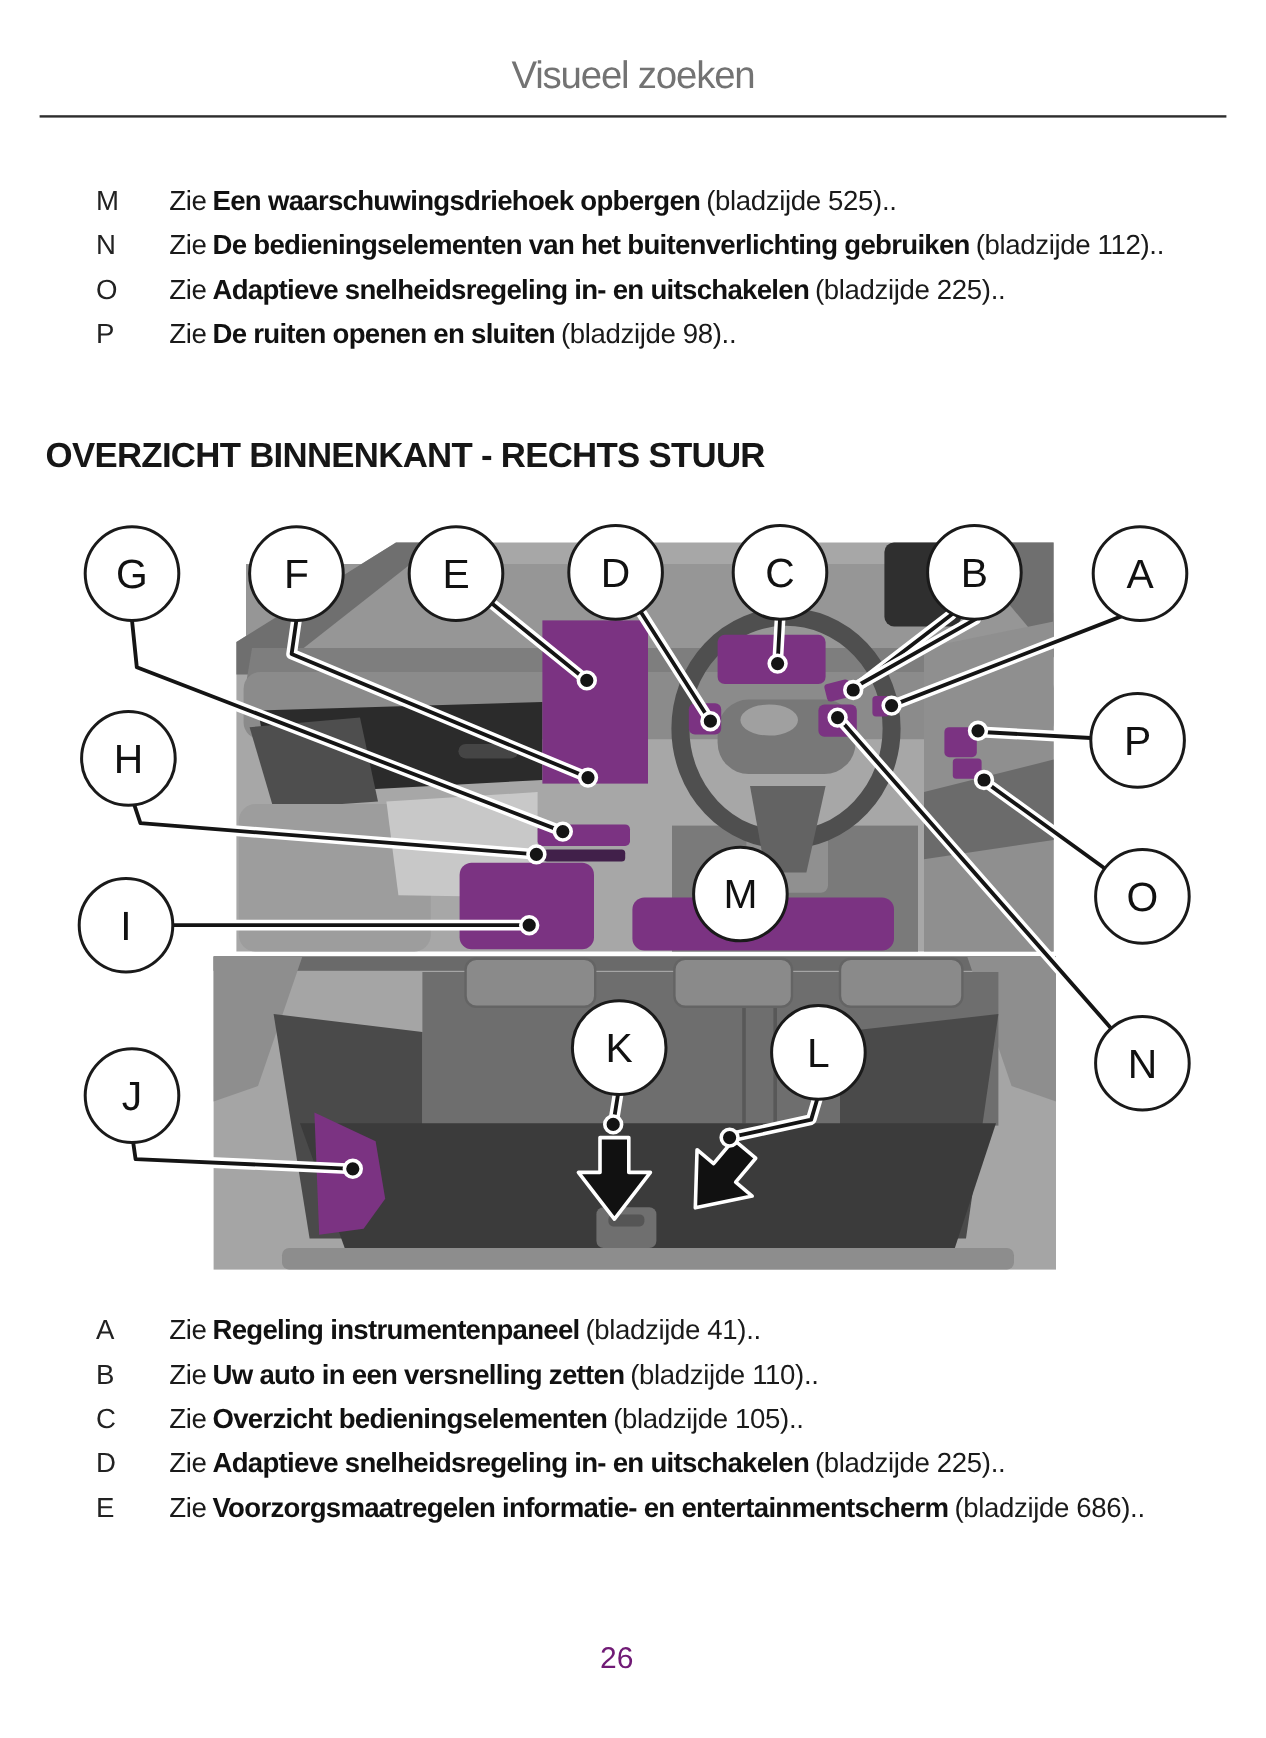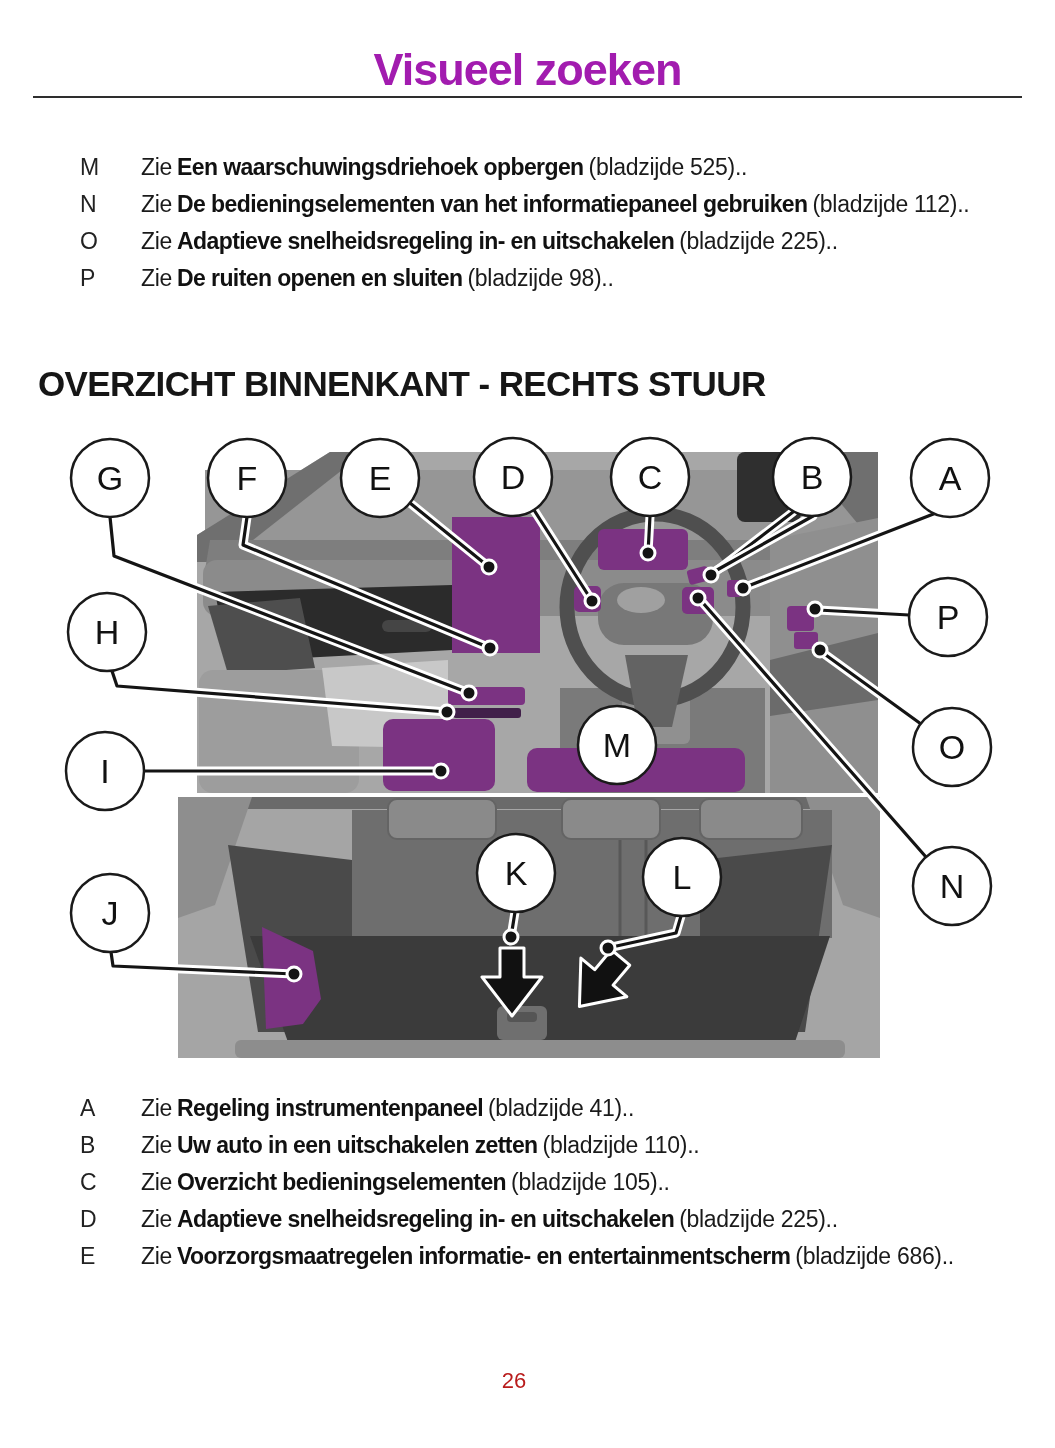--- a/index.html
+++ b/index.html
@@ -2,57 +2,57 @@
 <html><head>
 <meta charset="utf-8">
 <style>
   html,body{margin:0;padding:0;background:#ffffff;}
   .page{
     position:relative;width:1055px;height:1448px;background:#ffffff;
     font-family:"Liberation Sans",sans-serif;color:#1a1a1a;overflow:hidden;
   }
   .title{
     position:absolute;top:44px;left:0;width:100%;text-align:center;
-    font-size:45px;font-weight:bold;letter-spacing:-1px;color:#a21caf;
+    font-size:32px;font-weight:normal;letter-spacing:-1px;color:#737373;
   }
   .rule{position:absolute;top:96px;left:33px;width:989px;border-top:2px solid #2e2e2e;}
   .legend{position:absolute;left:80px;width:905px;}
   .legend-top{top:152px;}
   .legend-bottom{top:1093px;}
   .lrow{display:flex;margin-bottom:7px;font-size:23px;line-height:30px;}
   .lrow .key{flex:none;width:61px;color:#222;}
   .lrow .txt{flex:1;letter-spacing:-0.3px;}
   .lrow .txt b{letter-spacing:-0.6px;margin:0 5px;color:#111;}
   .section-heading{
-    position:absolute;top:364px;left:38px;font-size:35px;font-weight:bold;
+    position:absolute;top:364px;left:38px;font-size:29px;font-weight:bold;
     letter-spacing:-0.6px;color:#161616;
   }
   .diagram{position:absolute;left:0;top:430px;width:1055px;height:640px;}
   svg text{font-family:"Liberation Sans",sans-serif;}
   .page-number{
     position:absolute;top:1368px;left:0;width:1028px;text-align:center;
-    font-size:22px;color:#b91c1c;
+    font-size:25px;color:#701a75;
   }
 </style>
 </head>
 <body>
 
 <div class="page">
 
   <div class="title">Visueel zoeken</div>
   <div class="rule"></div>
 
   <div class="legend legend-top">
     <div class="lrow">
       <span class="key">M</span>
       <span class="txt"><span>Zie</span><b>Een waarschuwingsdriehoek opbergen</b><span>(bladzijde 525)..</span></span>
     </div>
     <div class="lrow">
       <span class="key">N</span>
-      <span class="txt"><span>Zie</span><b>De bedieningselementen van het informatiepaneel gebruiken</b><span>(bladzijde 112)..</span></span>
+      <span class="txt"><span>Zie</span><b>De bedieningselementen van het buitenverlichting gebruiken</b><span>(bladzijde 112)..</span></span>
     </div>
     <div class="lrow">
       <span class="key">O</span>
       <span class="txt"><span>Zie</span><b>Adaptieve snelheidsregeling in- en uitschakelen</b><span>(bladzijde 225)..</span></span>
     </div>
     <div class="lrow">
       <span class="key">P</span>
       <span class="txt"><span>Zie</span><b>De ruiten openen en sluiten</b><span>(bladzijde 98)..</span></span>
     </div>
   </div>
@@ -235,21 +235,21 @@
       </g>
     </svg>
 
   <div class="legend legend-bottom">
     <div class="lrow">
       <span class="key">A</span>
       <span class="txt"><span>Zie</span><b>Regeling instrumentenpaneel</b><span>(bladzijde 41)..</span></span>
     </div>
     <div class="lrow">
       <span class="key">B</span>
-      <span class="txt"><span>Zie</span><b>Uw auto in een uitschakelen zetten</b><span>(bladzijde 110)..</span></span>
+      <span class="txt"><span>Zie</span><b>Uw auto in een versnelling zetten</b><span>(bladzijde 110)..</span></span>
     </div>
     <div class="lrow">
       <span class="key">C</span>
       <span class="txt"><span>Zie</span><b>Overzicht bedieningselementen</b><span>(bladzijde 105)..</span></span>
     </div>
     <div class="lrow">
       <span class="key">D</span>
       <span class="txt"><span>Zie</span><b>Adaptieve snelheidsregeling in- en uitschakelen</b><span>(bladzijde 225)..</span></span>
     </div>
     <div class="lrow">

